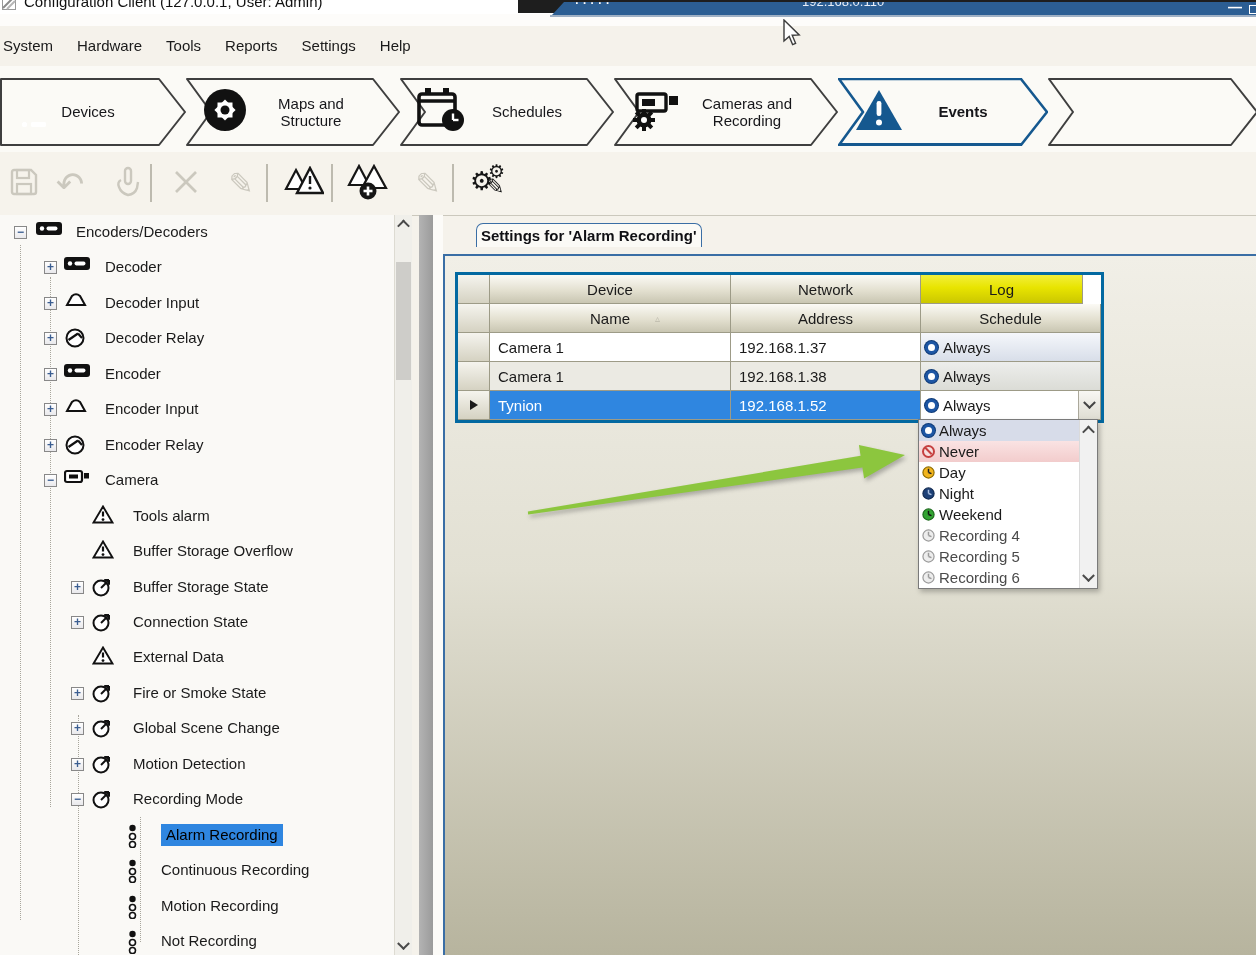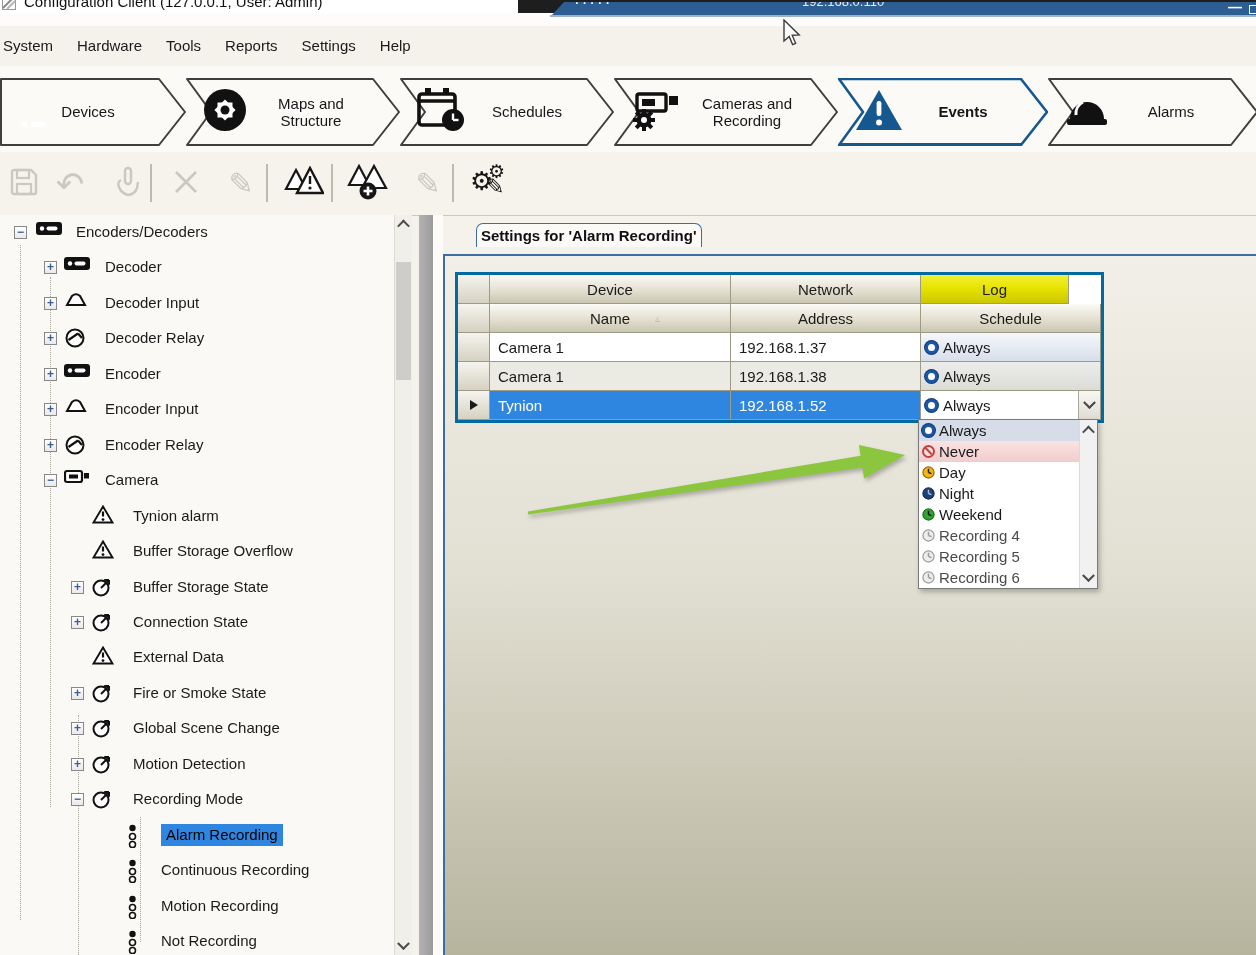--- a/index.html
+++ b/index.html
@@ -214,28 +214,20 @@
     <circle cx="25" cy="34.5" r="3" fill="#fff"></circle>
           </svg></span>
       <span class="tab-label sel">Events</span>
     </div>
     </div>
     <div class="nav-tab" style="left: 1048px; width: 210px;">
       <svg class="chev" width="210" height="68" viewBox="0 0 210 68">
       <path d="M1,1 L183,1 L209,34 L183,67 L1,67 L25,34 Z" fill="none" stroke="#3F3F3F" stroke-width="2" stroke-linejoin="round"></path>
 
     </svg>
-    <div class="tab-inner">
-      <span class="tab-icon"><svg width="46" height="44" viewBox="0 0 46 44">
-    <path d="M6,31 A17,17 0 0 1 40,31 Z" fill="#111"></path>
-    <rect x="3" y="31" width="40" height="6" rx="2" fill="#111"></rect>
-    <path d="M12,27 A13,13 0 0 1 19,14" stroke="#fff" stroke-width="3" fill="none"></path>
-          </svg></span>
-      <span class="tab-label ">Alarms</span>
-    </div>
     </div>
   </div>
 
 <div class="toolband" id="toolband">
     <div class="tb-btn tb-gray" style="left: 2px; width: 44px;">
       <span><svg width="30" height="30" viewBox="0 0 30 30">
           <path d="M3,5 a2,2 0 0 1 2,-2 H22 L27,8 V25 a2,2 0 0 1 -2,2 H5 a2,2 0 0 1 -2,-2 Z" fill="none" stroke="#CBC8BE" stroke-width="2.4"></path>
           <rect x="8" y="3" width="12" height="8" fill="none" stroke="#CBC8BE" stroke-width="2.2"></rect>
           <rect x="8" y="17" width="14" height="10" fill="none" stroke="#CBC8BE" stroke-width="2.2"></rect>
         </svg></span>
@@ -364,21 +356,21 @@
           <rect x="20" y="4" width="5" height="5.5" fill="#111"></rect>
         </svg></span>
       <span class="tree-label " style="left:105px">Camera</span>
     </div>
     <div class="tree-row" style="top: 285px;">
       <span class="tree-ico" style="left:92px"><svg width="22" height="19" viewBox="0 0 22 19">
           <polygon points="11,1.5 20.5,17.5 1.5,17.5" fill="#fff" stroke="#111" stroke-width="1.9"></polygon>
           <line x1="11" y1="6.5" x2="11" y2="11.5" stroke="#111" stroke-width="2.2"></line>
           <circle cx="11" cy="14.6" r="1.4" fill="#111"></circle>
         </svg></span>
-      <span class="tree-label " style="left:133px">Tynion alarm</span>
+      <span class="tree-label " style="left:133px">Tools alarm</span>
     </div>
     <div class="tree-row" style="top: 320px;">
       <span class="tree-ico" style="left:92px"><svg width="22" height="19" viewBox="0 0 22 19">
           <polygon points="11,1.5 20.5,17.5 1.5,17.5" fill="#fff" stroke="#111" stroke-width="1.9"></polygon>
           <line x1="11" y1="6.5" x2="11" y2="11.5" stroke="#111" stroke-width="2.2"></line>
           <circle cx="11" cy="14.6" r="1.4" fill="#111"></circle>
         </svg></span>
       <span class="tree-label " style="left:133px">Buffer Storage Overflow</span>
     </div>
     <div class="tree-row" style="top: 356px;">
@@ -500,21 +492,21 @@
 </div>
 
 <div class="grid" id="grid" style="width: 643px; height: 145px;">
     <div class="cell selcell" style="left: 0px; top: 0px; width: 32px; height: 29px;"></div>
     <div class="cell hcell" style="left: 32px; top: 0px; width: 241px; height: 29px;">
       <span>Device</span>
     </div>
     <div class="cell hcell" style="left: 273px; top: 0px; width: 190px; height: 29px;">
       <span>Network</span>
     </div>
-    <div class="cell hcell log" style="left: 463px; top: 0px; width: 148px; height: 29px;">
+    <div class="cell hcell log" style="left: 463px; top: 0px; width: 162px; height: 29px;">
       <span>Log</span>
     </div>
     <div class="cell selcell" style="left: 0px; top: 29px; width: 32px; height: 29px;"></div>
     <div class="cell hcell" style="left: 32px; top: 29px; width: 241px; height: 29px;">
       <span>Name</span>
       <span class="sort-tri">▵</span>
     </div>
     <div class="cell hcell" style="left: 273px; top: 29px; width: 190px; height: 29px;">
       <span>Address</span>
     </div>

